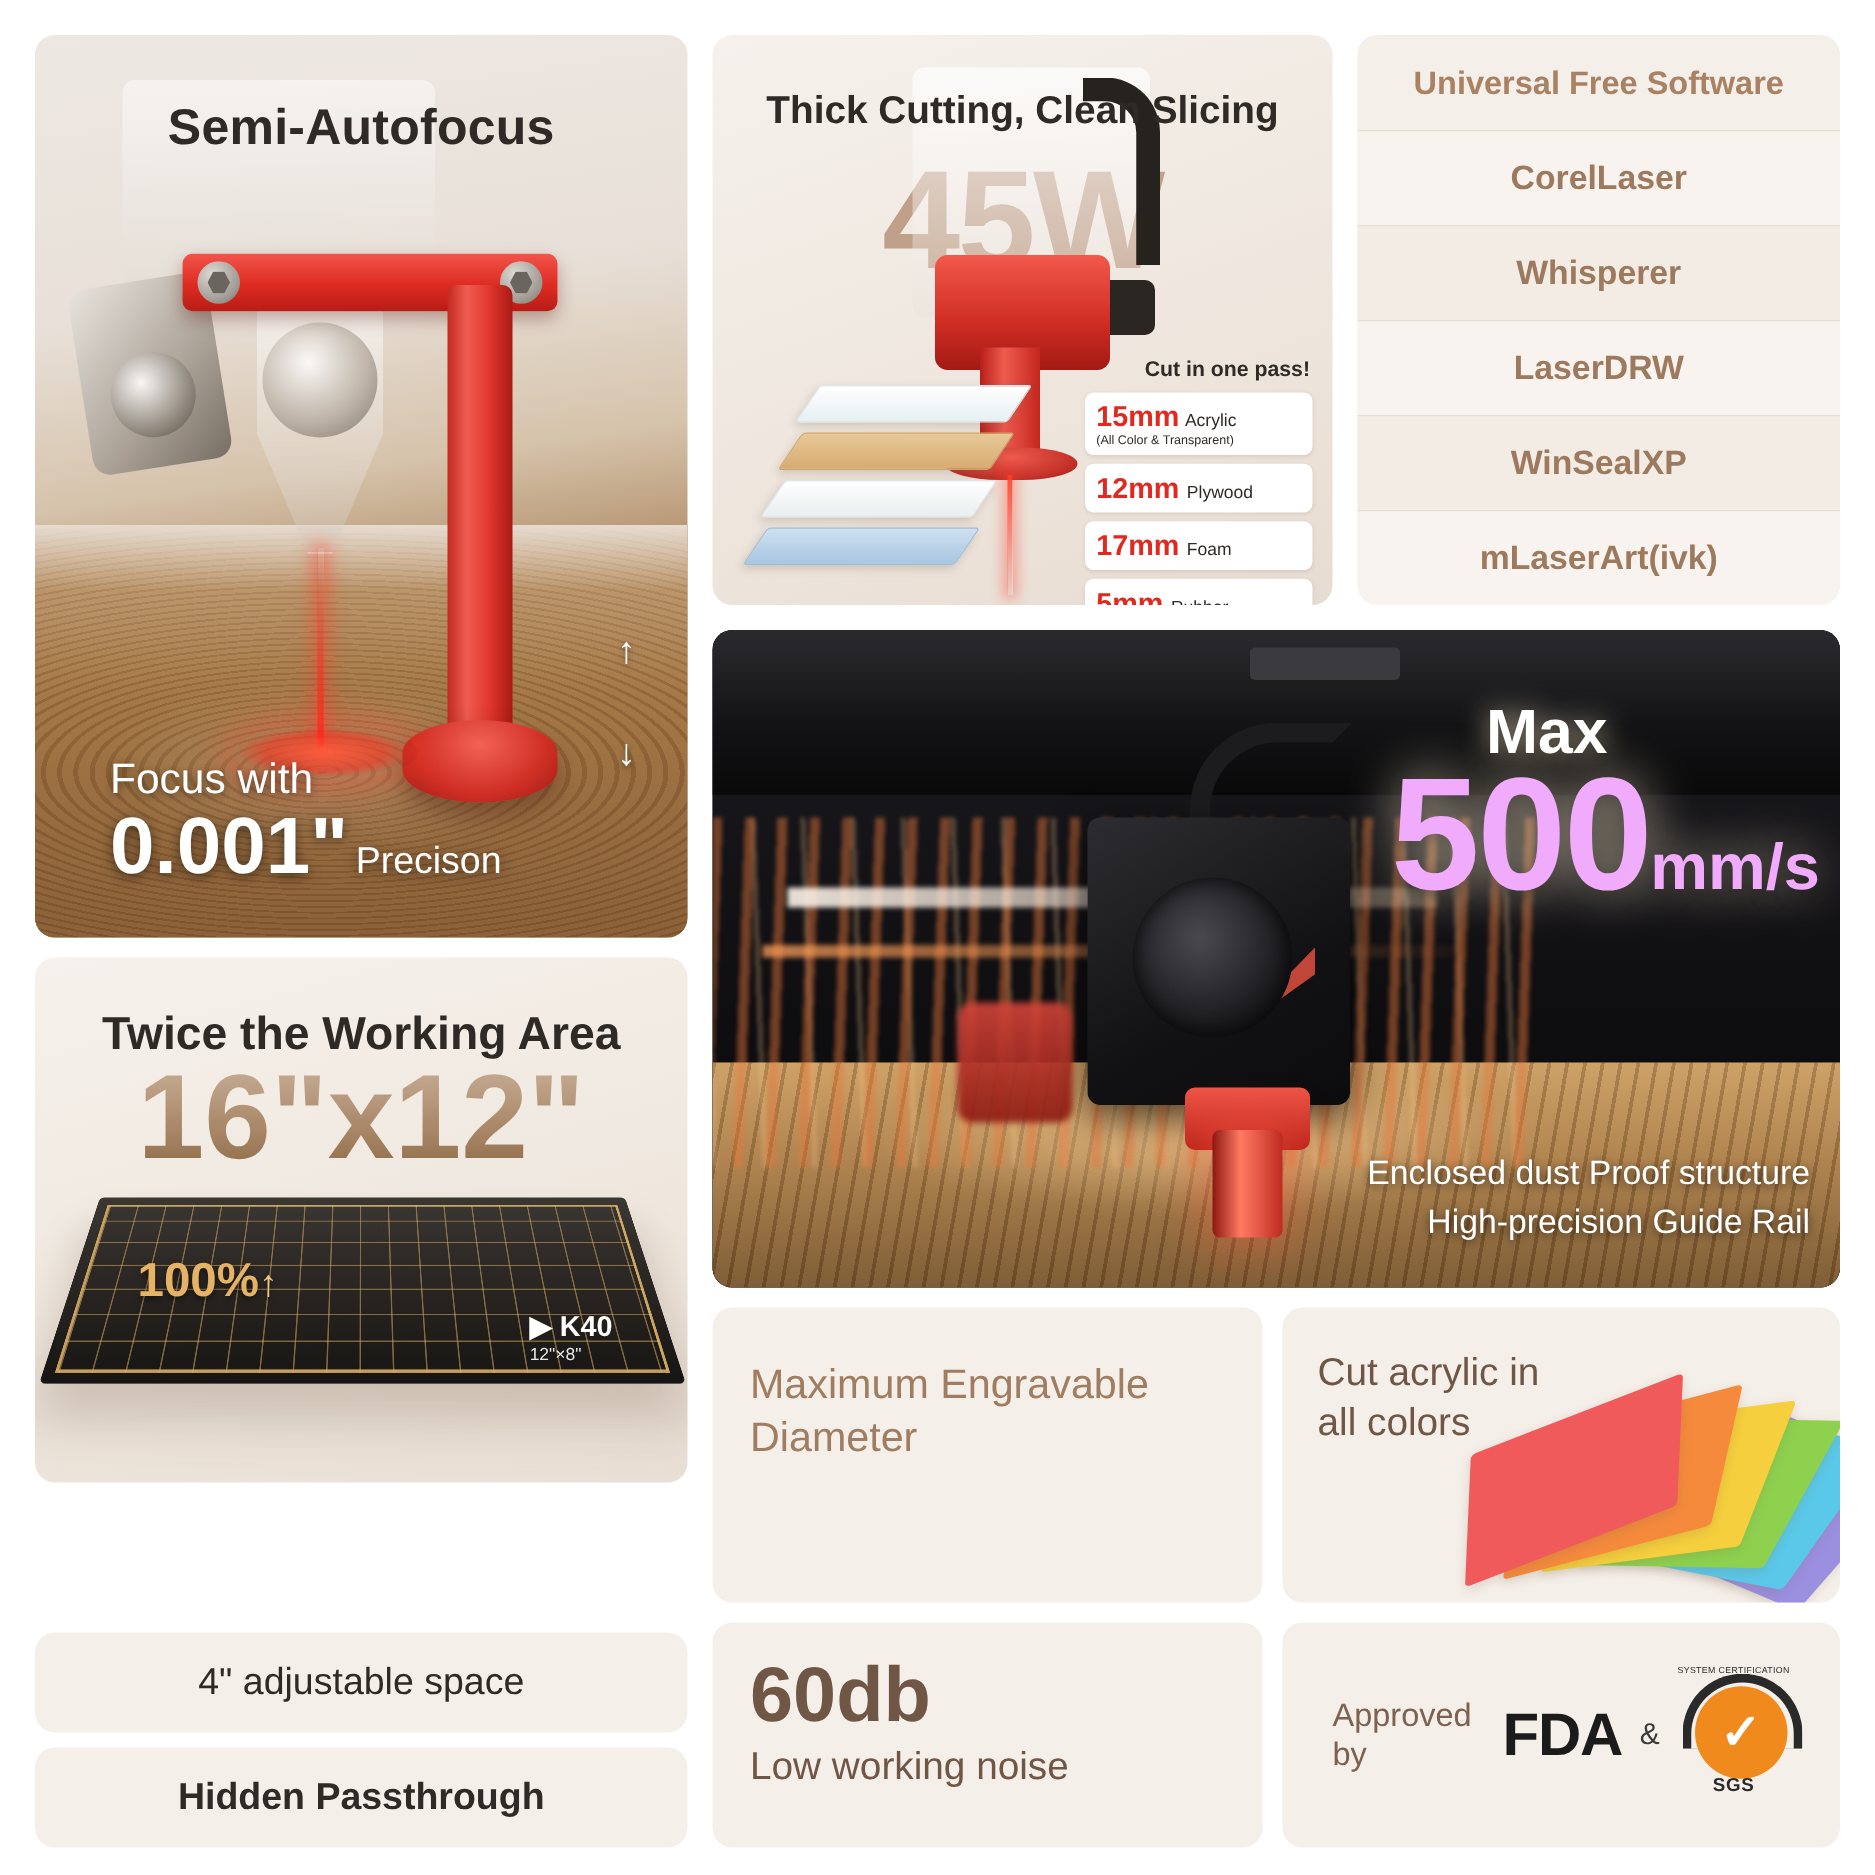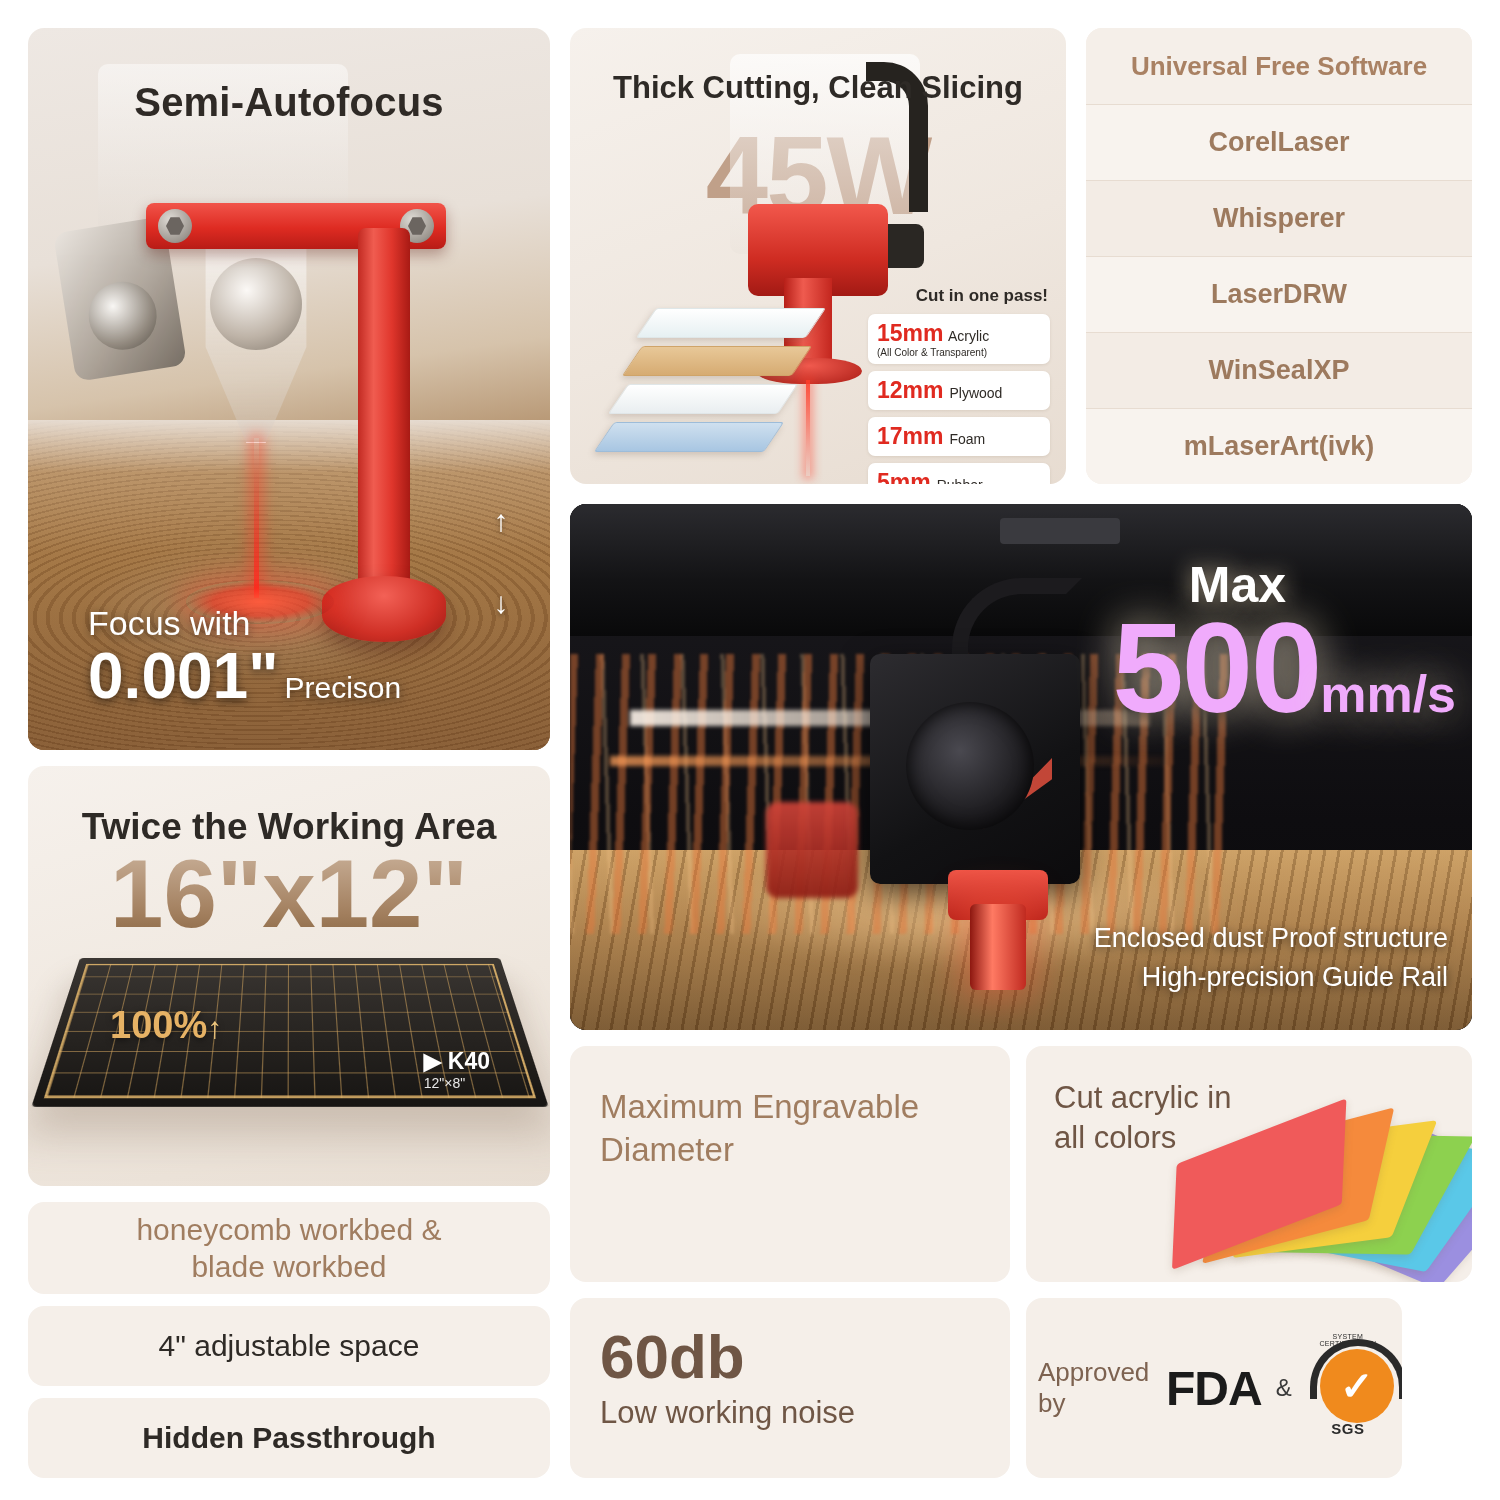--- a/index.html
+++ b/index.html
@@ -416,23 +416,23 @@
   
   #card-noise{
     left:570px; top:1298px; width:440px; height:180px;
     background:#f5efe9; padding:26px 30px;
   }
   .ns-big{ font-size:62px; font-weight:bold; color:#6f5645; line-height:1.05;}
   .ns-sub{ font-size:31px; color:#6f5645; margin-top:6px;}
 
   
   #card-cert{
-    left:1026px; top:1298px; width:376px; height:180px;
+    left:1026px; top:1298px; width:446px; height:180px;
     background:#f5efe9;
-    display:flex; align-items:center; gap:14px; padding:0 12px;
+    display:flex; align-items:center; gap:14px; padding:0 40px;
   }
   .ct-t{ font-size:26px; color:#7d6250; }
   .ct-fda{
     font-size:48px; font-weight:bold; color:#1b1b1b; letter-spacing:-1px;
     position:relative;
   }
   .ct-amp{ font-size:24px; color:#3a3a3a; }
   .ct-sgs{ position:relative; width:108px; height:110px; }
   .ct-circle{
     position:absolute; left:14px; top:16px; width:74px; height:74px; border-radius:50%;
@@ -561,24 +561,20 @@
     <div class="wa-board">
       <div class="wa-grid"></div>
     </div>
     <div class="wa-100"><span>100%</span><span class="arrow">↑</span></div>
     <div class="wa-k40">
       <div class="k"><span>▶</span> <span>K40</span></div>
       <div class="s">12"×8"</div>
     </div>
   </div>
 
-  <div class="card" id="card-bed">
-    <div class="bed-t">honeycomb workbed &amp;</div>
-    <div class="bed-t">blade workbed</div>
-  </div>
   <div class="card" id="card-adjust">
     <div class="adj-t">4" adjustable space</div>
   </div>
   <div class="card" id="card-pass">
     <div class="pass-t">Hidden Passthrough</div>
   </div>
 
   <div class="card" id="card-diam">
     <div class="dm-l1">Maximum Engravable</div>
     <div class="dm-l1">Diameter</div>

